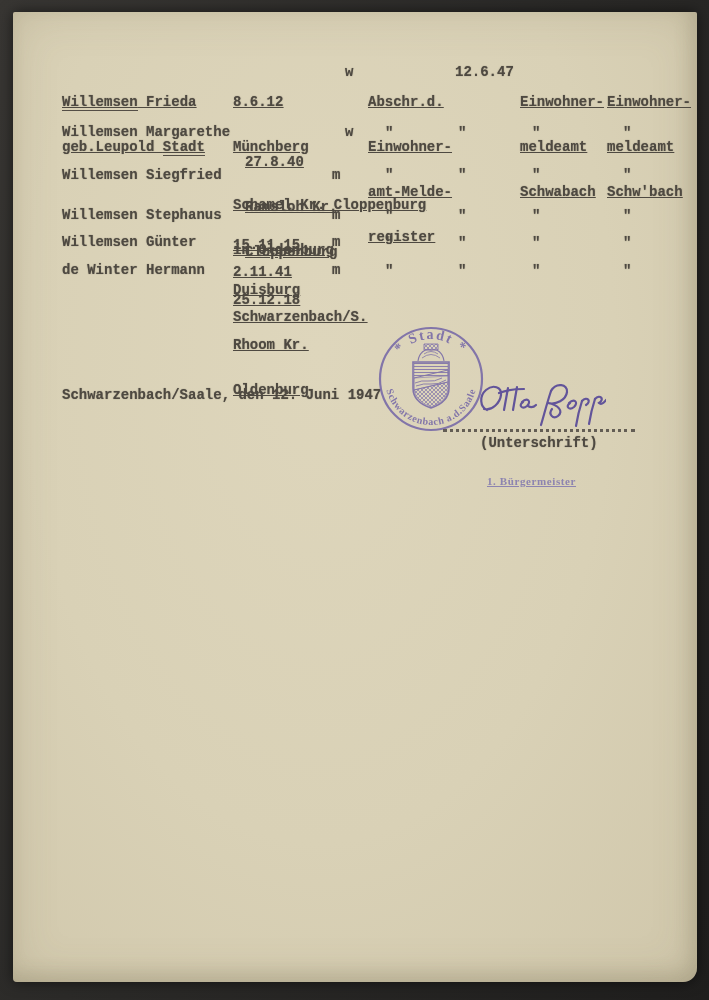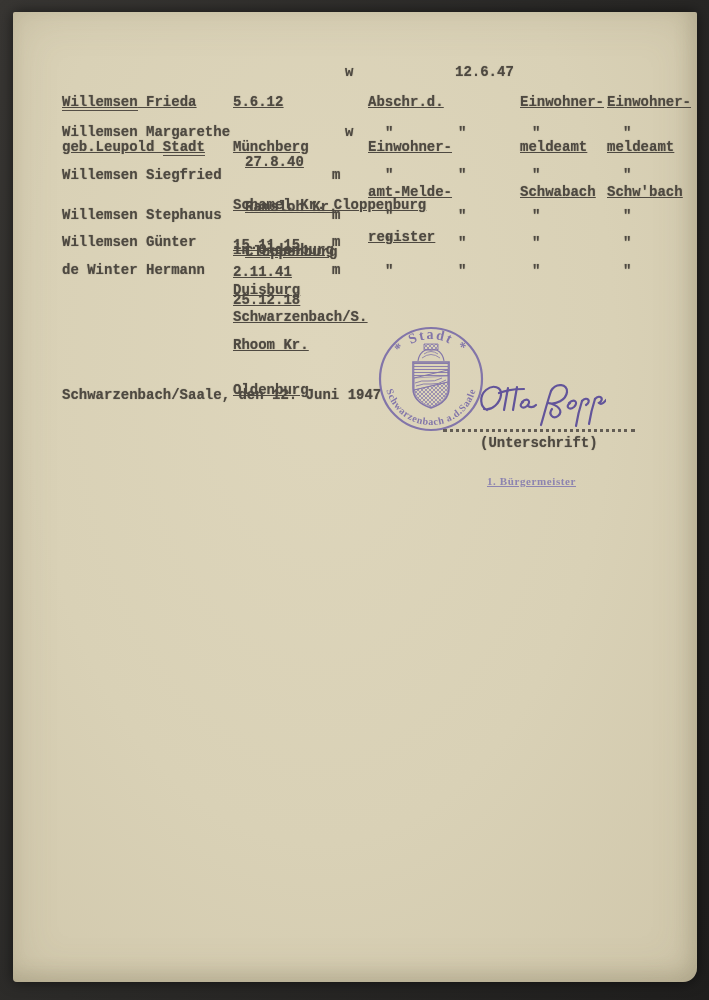--- a/index.html
+++ b/index.html
@@ -41,21 +41,21 @@
 <body>
 
 <div class="paper">
 
   <div>
     <div class="tw" style="left:49px;top:53px">
       <div class="ln"><span class="u">Willemsen</span><span> Frieda</span></div>
       <div class="ln"><span>geb.Leupold </span><span class="u">Stadt</span></div>
     </div>
     <div class="tw" style="left:220px;top:53px">
-      <div class="ln">5.6.12</div>
+      <div class="ln">8.6.12</div>
       <div class="ln">Münchberg</div>
     </div>
     <div class="tw" style="left:332px;top:53px">w</div>
     <div class="tw" style="left:355px;top:53px">
       <div class="ln">Abschr.d.</div>
       <div class="ln">Einwohner-</div>
       <div class="ln">amt-Melde-</div>
       <div class="ln">register</div>
     </div>
     <div class="tw" style="left:442px;top:53px">12.6.47</div>

